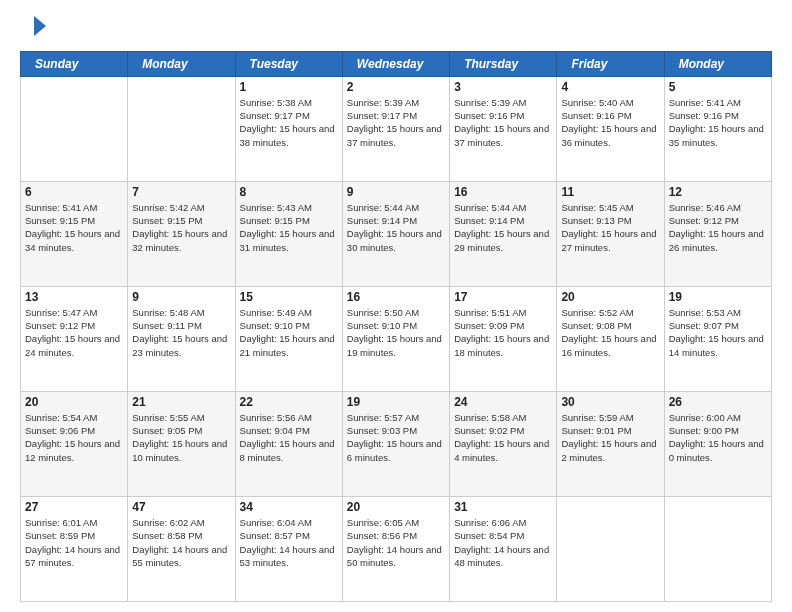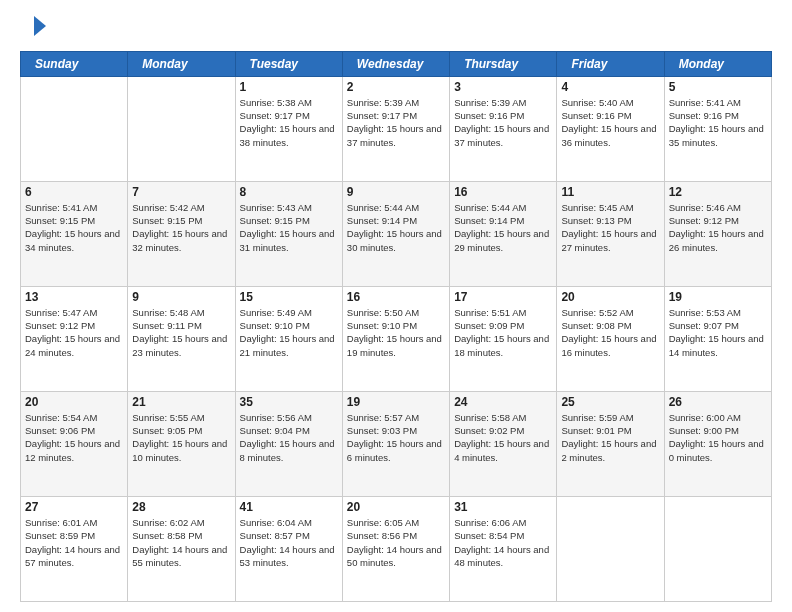--- a/index.html
+++ b/index.html
@@ -217,51 +217,51 @@
         <tr>
           <td>
             <div class="day-number">20</div>
             <div class="day-info">Sunrise: 5:54 AM<br>Sunset: 9:06 PM<br>Daylight: 15 hours and 12 minutes.</div>
           </td>
           <td>
             <div class="day-number">21</div>
             <div class="day-info">Sunrise: 5:55 AM<br>Sunset: 9:05 PM<br>Daylight: 15 hours and 10 minutes.</div>
           </td>
           <td>
-            <div class="day-number">35</div>
+            <div class="day-number">22</div>
             <div class="day-info">Sunrise: 5:56 AM<br>Sunset: 9:04 PM<br>Daylight: 15 hours and 8 minutes.</div>
           </td>
           <td>
             <div class="day-number">19</div>
             <div class="day-info">Sunrise: 5:57 AM<br>Sunset: 9:03 PM<br>Daylight: 15 hours and 6 minutes.</div>
           </td>
           <td>
             <div class="day-number">24</div>
             <div class="day-info">Sunrise: 5:58 AM<br>Sunset: 9:02 PM<br>Daylight: 15 hours and 4 minutes.</div>
           </td>
           <td>
-            <div class="day-number">25</div>
+            <div class="day-number">30</div>
             <div class="day-info">Sunrise: 5:59 AM<br>Sunset: 9:01 PM<br>Daylight: 15 hours and 2 minutes.</div>
           </td>
           <td>
             <div class="day-number">26</div>
             <div class="day-info">Sunrise: 6:00 AM<br>Sunset: 9:00 PM<br>Daylight: 15 hours and 0 minutes.</div>
           </td>
         </tr>
         <tr>
           <td>
             <div class="day-number">27</div>
             <div class="day-info">Sunrise: 6:01 AM<br>Sunset: 8:59 PM<br>Daylight: 14 hours and 57 minutes.</div>
           </td>
           <td>
-            <div class="day-number">28</div>
+            <div class="day-number">47</div>
             <div class="day-info">Sunrise: 6:02 AM<br>Sunset: 8:58 PM<br>Daylight: 14 hours and 55 minutes.</div>
           </td>
           <td>
-            <div class="day-number">41</div>
+            <div class="day-number">34</div>
             <div class="day-info">Sunrise: 6:04 AM<br>Sunset: 8:57 PM<br>Daylight: 14 hours and 53 minutes.</div>
           </td>
           <td>
             <div class="day-number">20</div>
             <div class="day-info">Sunrise: 6:05 AM<br>Sunset: 8:56 PM<br>Daylight: 14 hours and 50 minutes.</div>
           </td>
           <td>
             <div class="day-number">31</div>
             <div class="day-info">Sunrise: 6:06 AM<br>Sunset: 8:54 PM<br>Daylight: 14 hours and 48 minutes.</div>
           </td>

